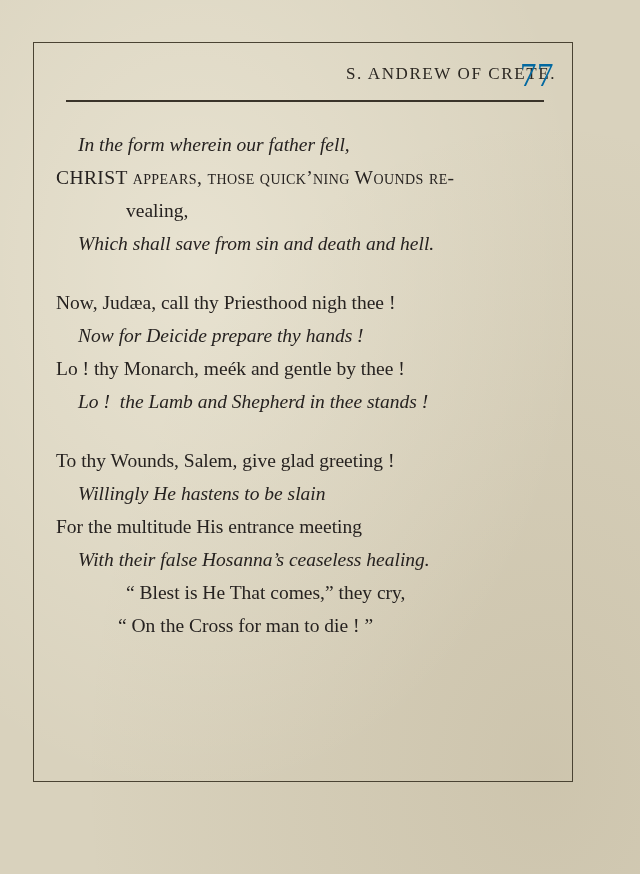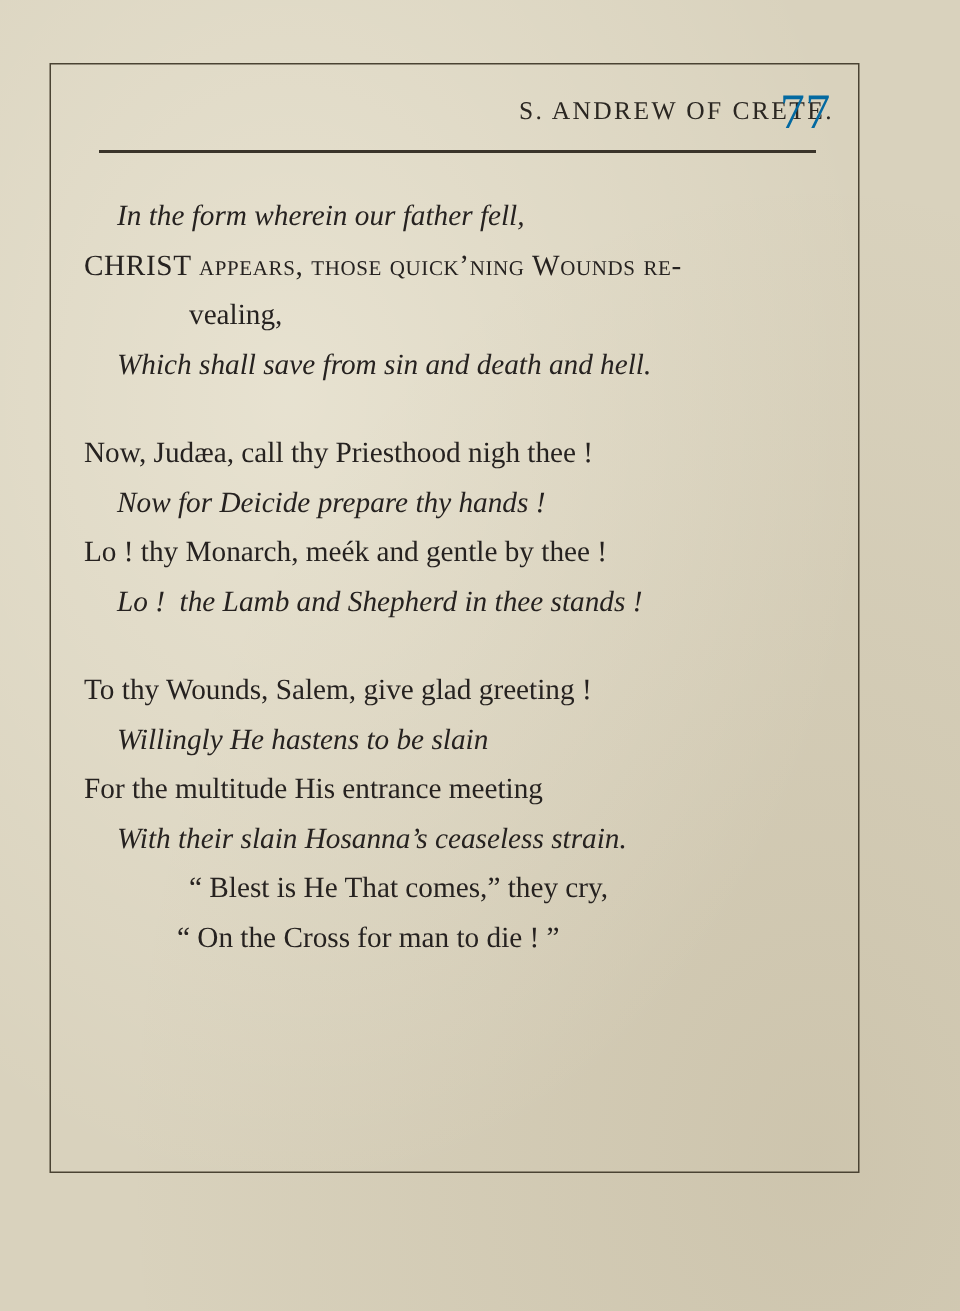--- a/index.html
+++ b/index.html
@@ -123,20 +123,20 @@
         <div class="line i0">Now, Judæa, call thy Priesthood nigh thee !</div>
         <div class="line i1">Now for Deicide prepare thy hands !</div>
         <div class="line i0">Lo ! thy Monarch, meék and gentle by thee !</div>
         <div class="line i1">Lo !  the Lamb and Shepherd in thee stands !</div>
       </div>
 
       <div class="stanza">
         <div class="line i0">To thy Wounds, Salem, give glad greeting !</div>
         <div class="line i1">Willingly He hastens to be slain</div>
         <div class="line i0">For the multitude His entrance meeting</div>
-        <div class="line i1">With their slain Hosanna’s ceaseless strain.</div>
+        <div class="line i1">With their false Hosanna’s ceaseless healing.</div>
         <div class="line i2">“ Blest is He That comes,” they cry,</div>
         <div class="line i3" style="padding-left:62px">“ On the Cross for man to die ! ”</div>
       </div>
 
     </div>
   </div>
 </div>
 
 </body></html>

